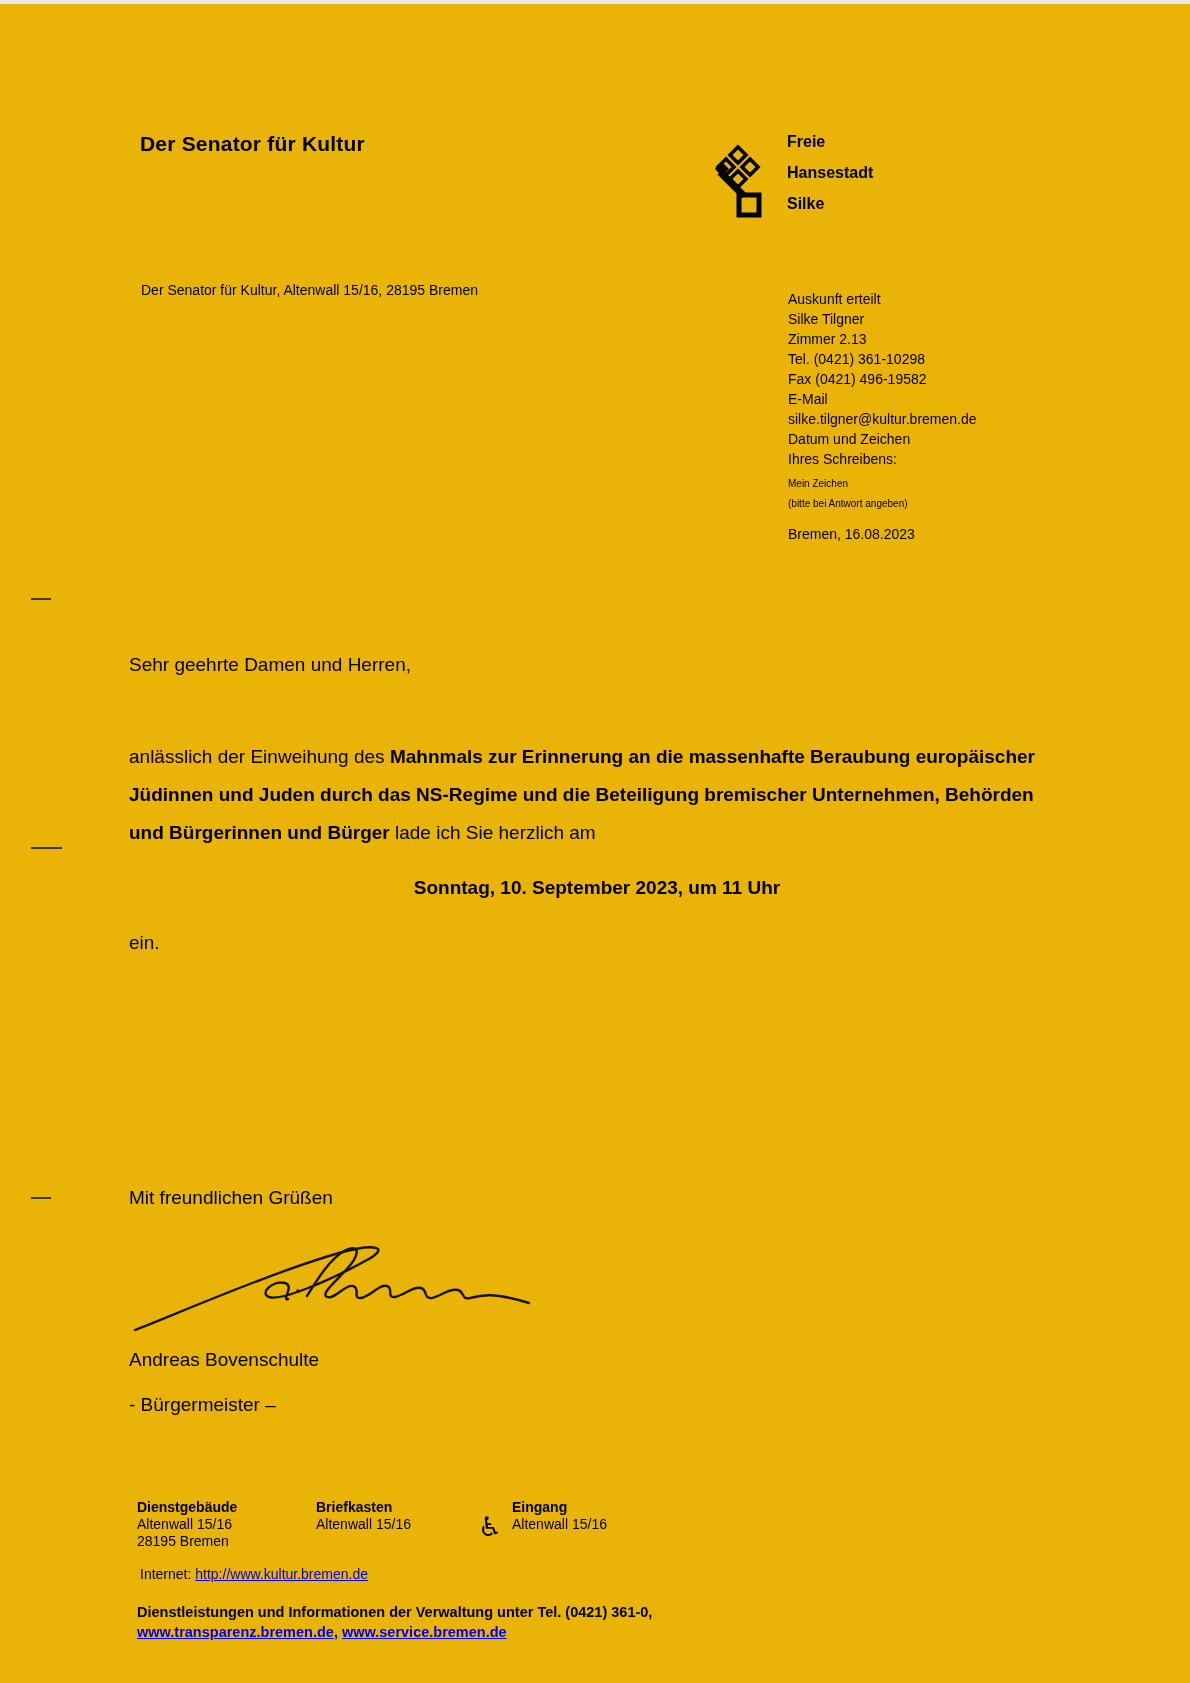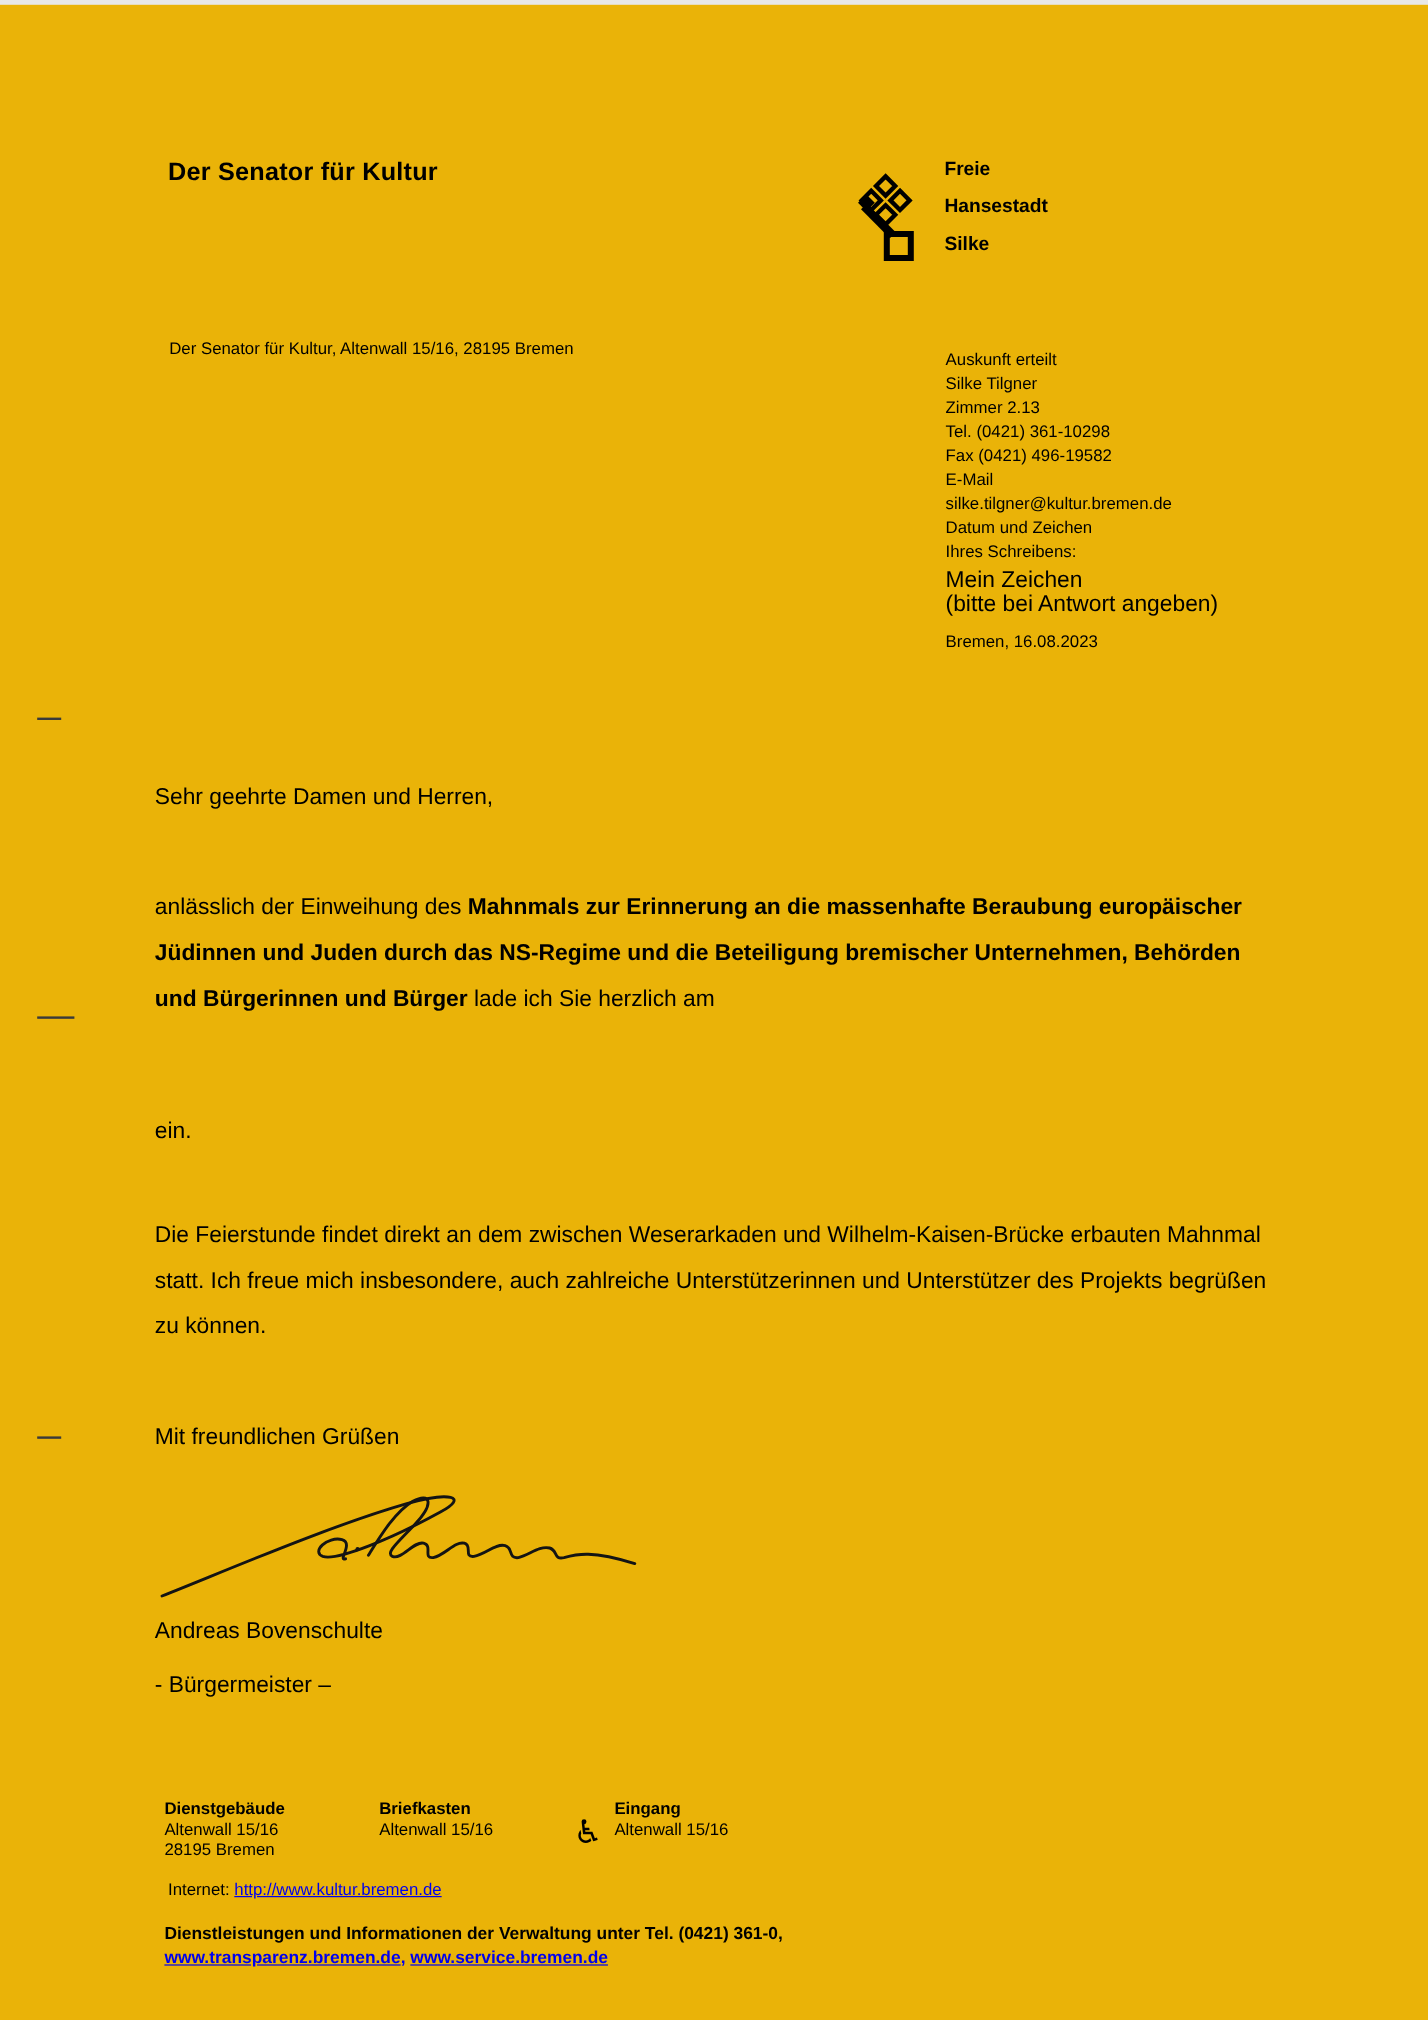--- a/index.html
+++ b/index.html
@@ -15,21 +15,21 @@
   .abs{position:absolute;}
 
   
   .dept-title{left:140px;top:128px;font-size:21px;font-weight:bold;letter-spacing:.2px;}
   .logo-icon{left:708px;top:138px;width:56px;height:80px;}
   .logo-text{left:787px;top:122px;font-size:16px;font-weight:bold;line-height:31px;}
 
   
   .return-address{left:141px;top:278px;font-size:14px;}
   .info-block{left:788px;top:285px;font-size:14px;line-height:20px;}
-  .info-ref{left:788px;top:470px;font-size:19px;line-height:20px;}
+  .info-ref{left:788px;top:470px;font-size:10px;line-height:20px;}
   .info-date{left:788px;top:522px;font-size:14px;}
 
   
   .fold{height:2px;background:#3a3a3a;left:31px;}
   .fold-1{top:594px;width:20px;}
   .fold-2{top:843px;width:31px;}
   .fold-3{top:1193px;width:20px;}
 
   
   .body-col{left:129px;width:936px;font-size:19px;}
@@ -104,24 +104,24 @@
   <div class="abs info-date">Bremen, 16.08.2023</div>
 
   <div class="abs fold fold-1"></div>
   <div class="abs fold fold-2"></div>
   <div class="abs fold fold-3"></div>
 
   <div class="abs body-col salutation">Sehr geehrte Damen und Herren,</div>
 
   <div class="abs body-col para1"><span>anlässlich der Einweihung des </span><span class="bold">Mahnmals zur Erinnerung an die massenhafte Beraubung europäischer Jüdinnen und Juden durch das NS-Regime und die Beteiligung bremischer Unternehmen, Behörden und Bürgerinnen und Bürger</span><span> lade ich Sie herzlich am</span></div>
 
+  <div class="abs body-col event-date">Sonntag, 10. September 2023, um 11 Uhr</div>
 
   <div class="abs body-col ein">ein.</div>
 
-  <div class="abs body-col para3">Die Feierstunde findet direkt an dem zwischen Weserarkaden und Wilhelm-Kaisen-Brücke erbauten Mahnmal statt. Ich freue mich insbesondere, auch zahlreiche Unterstützerinnen und Unterstützer des Projekts begrüßen zu können.</div>
 
   <div class="abs body-col closing">Mit freundlichen Grüßen</div>
 
   <svg class="abs signature" viewBox="0 0 402 96" aria-hidden="true">
     <g fill="none" stroke="#141414" stroke-width="2.4" stroke-linecap="round" stroke-linejoin="round">
       <path d="M4 90 C 50 72, 142 32, 208 13 C 244 3, 260 7, 236 20 C 196 42, 150 61, 138 57 C 128 53, 142 40, 154 43 C 164 46, 150 61, 157 59"></path>
       <path d="M176 56 C 186 40, 198 20, 213 11 C 228 3, 231 13, 215 30 C 201 45, 190 54, 196 57 C 204 60, 214 44, 222 46 C 230 48, 221 59, 230 58 C 240 56, 248 44, 256 46 C 263 48, 255 58, 264 57 C 274 55, 282 46, 290 48 C 297 50, 292 59, 301 58 C 310 56, 318 48, 327 50 C 334 52, 330 60, 339 58 C 350 55, 362 52, 398 63"></path>
       <circle cx="167" cy="51" r="1.8" fill="#141414" stroke="none"></circle>
     </g>
   </svg>

